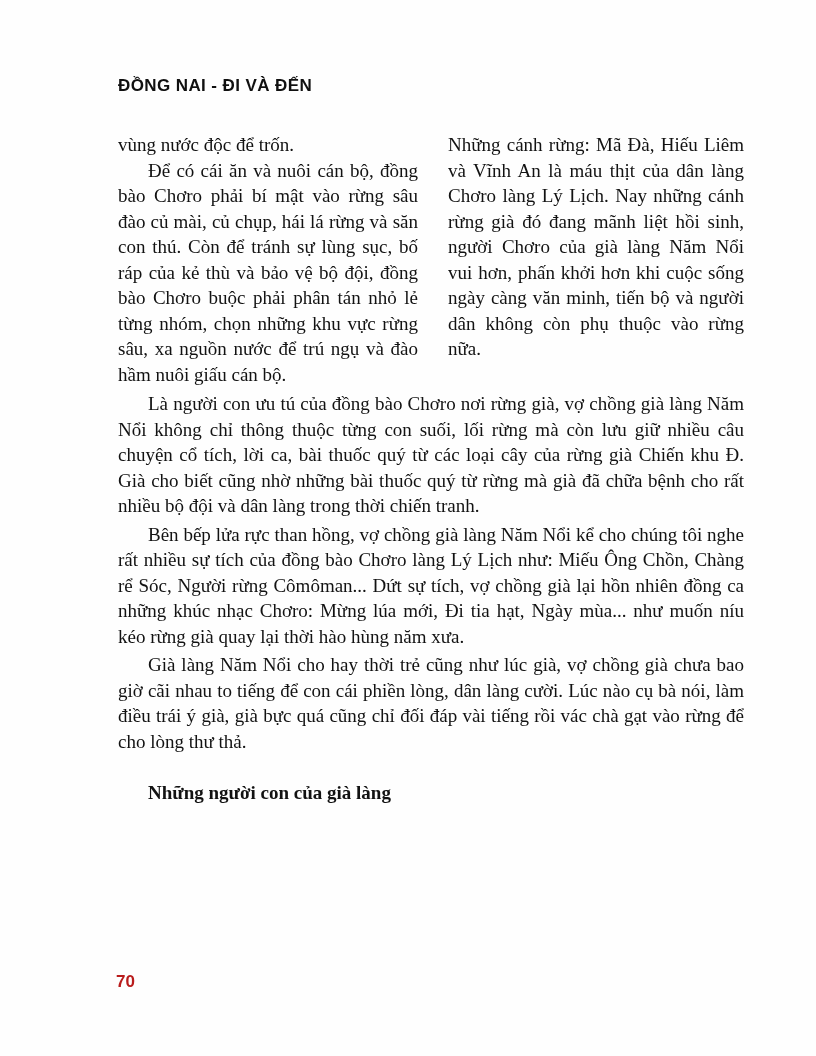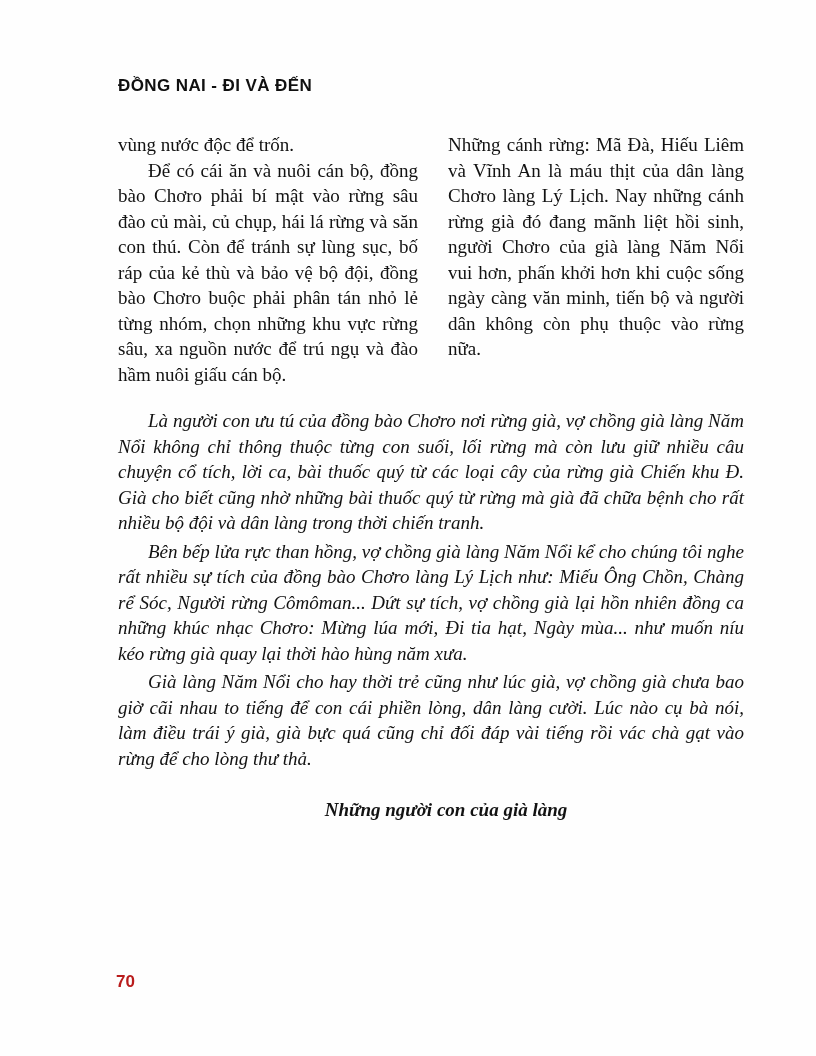--- a/index.html
+++ b/index.html
@@ -36,36 +36,35 @@
   .intro-col-left {
     width: 300px;
     flex: 0 0 300px;
   }
   .intro-col-right {
     flex: 1;
   }
   .intro-columns p { margin: 0; }
   .indent { text-indent: 30px; font-family: Liberation Serif, serif; }
   .body-text {
-    margin-top: 21px;
+    margin-top: 4px;
     font-size: 19px;
     line-height: 25.5px;
     text-align: justify;
-    font-style: italic;
   }
   .body-text p {
     margin: 0 0 3px 0;
     text-indent: 30px;
   }
   .section-heading {
     font-size: 19px;
     font-weight: bold;
     margin: 26px 0 6px 0;
     text-indent: 30px;
-    text-align: center;
+    text-align: left;
   }
   .page-number {
     position: absolute;
     left: 116px;
     bottom: 64px;
     font-family: "Liberation Sans", sans-serif;
     font-weight: bold;
     font-size: 17px;
     color: #b91c1c;
   }

